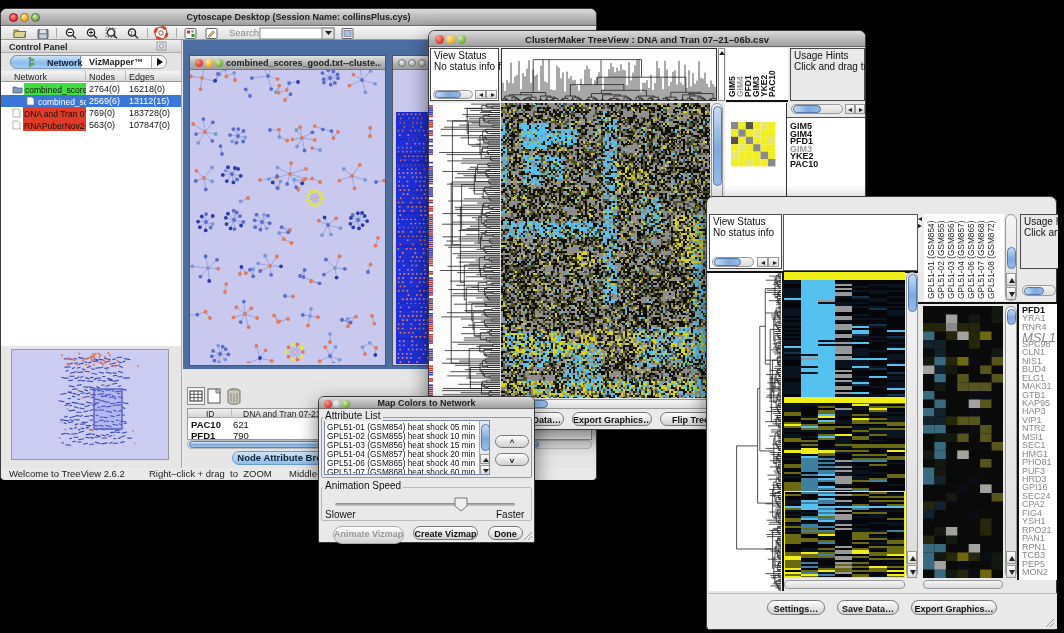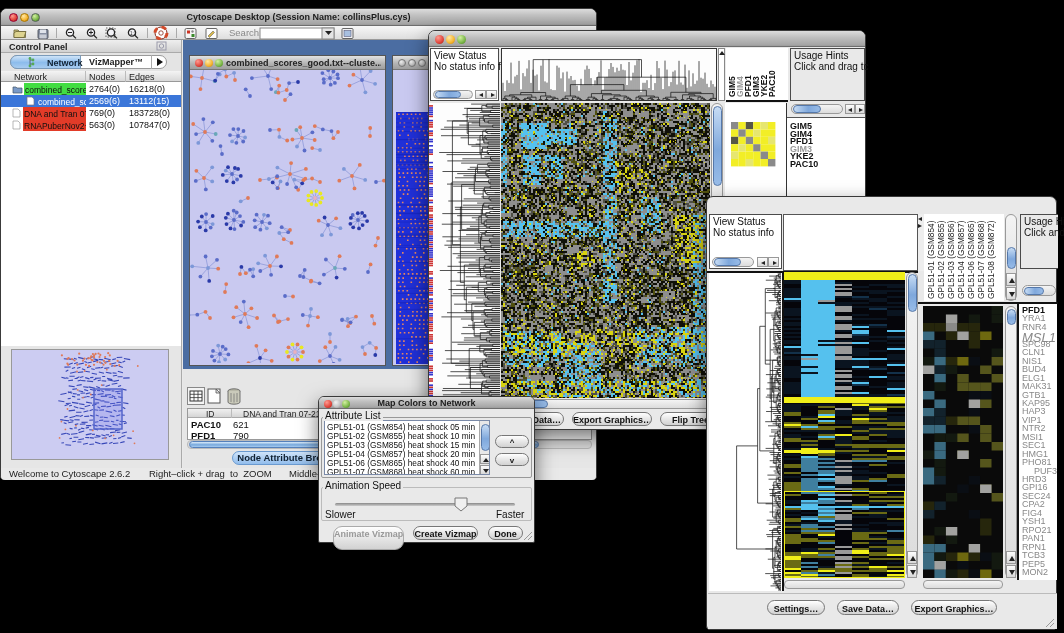--- a/index.html
+++ b/index.html
@@ -580,27 +580,28 @@
         <div class="abs" style="left:45px; top:10px; font-size:9.5px; color:#111;">621</div>
         <div class="abs" style="left:3px; top:21px; font-size:9.5px; font-weight:bold; color:#111;">PFD1</div>
         <div class="abs" style="left:45px; top:21px; font-size:9.5px; color:#111;">790</div>
       </div>
       <div class="abs" style="left:4px; top:71px; width:405px; height:9px; background:#ddd; border:1px solid #bbb; border-radius:4px;">
         <div class="abs" style="left:1px; top:0px; width:350px; height:7px; border-radius:4px; background:linear-gradient(#dcecfa,#77a8dd 55%,#a8cbee); border:1px solid #5580bb;"></div>
       </div>
       <div class="abs" style="left:49px; top:82px; width:108px; height:14px; border-radius:7px; background:linear-gradient(#cfe4fa,#92bdec); border:1.5px solid #6a9ad0; font-size:9.5px; font-weight:bold; color:#123; text-align:center; white-space:nowrap; overflow:hidden;">Node Attribute Brows</div>
     </div>
     <div class="abs" style="left:0; top:459px; width:595px; height:12px; background:#e9e9e9; border-radius:0 0 4px 4px; font-size:9.5px; color:#222;">
-      <span class="abs" style="left:8px; top:0;">Welcome to Cytoscape 2.6.2</span>
+      <span class="abs" style="left:8px; top:0;">Welcome to TreeView 2.6.2</span>
       <span class="abs" style="left:148px; top:0;text-align:center;">Right–click + drag&nbsp; to&nbsp; ZOOM</span>
       <span class="abs" style="left:288px; top:0;">Middle-</span>
     </div>
   </div>
 <div class="win" style="left:428px; top:30px; width:438px; height:400px;">
     <div class="tbar" style="height:16px;">
+      <div class="tt" style="top:2.5px; font-size:9.5px;">ClusterMaker TreeView : DNA and Tran 07–21–06b.csv</div>
       <div class="light" style="left:6px; top:4px; width:9px; height:9px; background:radial-gradient(circle at 35% 30%, #ff9a90, #e0443a 60%, #9a1f18);"></div>
       <div class="light" style="left:17px; top:4px; width:9px; height:9px; background:radial-gradient(circle at 35% 30%, #ffe9a8, #f5b42e 60%, #b97b12);"></div>
       <div class="light" style="left:28px; top:4px; width:9px; height:9px; background:radial-gradient(circle at 35% 30%, #d2f0a0, #7ab648 60%, #477a1e);"></div>
     </div>
     <div class="box" style="left:1px; top:17px; width:69px; height:53px;">
       <div class="abs stext" style="left:3px; top:1px;">View Status</div>
       <div class="abs stext" style="left:3px; top:12px;">No status info f</div>
       <div class="sbtrack" style="left:2px; top:41px; width:40px; height:9px;">
         <div class="sbthumbH" style="left:1px; top:0px; width:26px; height:7px;"></div>
       </div>
@@ -1039,21 +1040,21 @@
       <div class="abs" style="left:3px; top:77px; font-size:9px; color:#888; font-weight:normal;">MAK31</div>
       <div class="abs" style="left:3px; top:85.5px; font-size:9px; color:#888; font-weight:normal;">GTB1</div>
       <div class="abs" style="left:3px; top:93.9px; font-size:9px; color:#888; font-weight:normal;">KAP95</div>
       <div class="abs" style="left:3px; top:102.4px; font-size:9px; color:#888; font-weight:normal;">HAP3</div>
       <div class="abs" style="left:3px; top:110.8px; font-size:9px; color:#888; font-weight:normal;">VIP1</div>
       <div class="abs" style="left:3px; top:119.3px; font-size:9px; color:#888; font-weight:normal;">NTR2</div>
       <div class="abs" style="left:3px; top:127.7px; font-size:9px; color:#888; font-weight:normal;">MSI1</div>
       <div class="abs" style="left:3px; top:136.2px; font-size:9px; color:#888; font-weight:normal;">SEC1</div>
       <div class="abs" style="left:3px; top:144.6px; font-size:9px; color:#888; font-weight:normal;">HMG1</div>
       <div class="abs" style="left:3px; top:153.1px; font-size:9px; color:#888; font-weight:normal;">PHO81</div>
-      <div class="abs" style="left:3px; top:161.5px; font-size:9px; color:#888; font-weight:normal;margin-left:12px;">PUF3</div>
+      <div class="abs" style="left:3px; top:161.5px; font-size:9px; color:#888; font-weight:normal;">PUF3</div>
       <div class="abs" style="left:3px; top:170px; font-size:9px; color:#888; font-weight:normal;">HRD3</div>
       <div class="abs" style="left:3px; top:178.4px; font-size:9px; color:#888; font-weight:normal;">GPI16</div>
       <div class="abs" style="left:3px; top:186.9px; font-size:9px; color:#888; font-weight:normal;text-align:right;">SEC24</div>
       <div class="abs" style="left:3px; top:195.3px; font-size:9px; color:#888; font-weight:normal;">CPA2</div>
       <div class="abs" style="left:3px; top:203.8px; font-size:9px; color:#888; font-weight:normal;">FIG4</div>
       <div class="abs" style="left:3px; top:212.2px; font-size:9px; color:#888; font-weight:normal;">YSH1</div>
       <div class="abs" style="left:3px; top:220.7px; font-size:9px; color:#888; font-weight:normal;">RPO21</div>
       <div class="abs" style="left:3px; top:229.1px; font-size:9px; color:#888; font-weight:normal;">PAN1</div>
       <div class="abs" style="left:3px; top:237.6px; font-size:9px; color:#888; font-weight:normal;">RPN1</div>
       <div class="abs" style="left:3px; top:246px; font-size:9px; color:#888; font-weight:normal;">TCB3</div>
@@ -1099,18 +1100,18 @@
     <div class="pill" style="left:176px; top:38px; width:34px; height:13px; font-size:8px; padding-top:2px;">^</div>
     <div class="pill" style="left:176px; top:56px; width:34px; height:13px; font-size:8px; padding-top:2px;">v</div>
     <div class="abs" style="left:4px; top:83px; font-size:10px; color:#111; background:#e9e9e9; padding:0 2px; z-index:2;">Animation Speed</div>
     <div class="abs" style="left:2px; top:90px; width:211px; height:34px; border:1px solid #bbb; border-radius:2px;"></div>
     <div class="abs" style="left:16px; top:106px; width:180px; height:3px; background:linear-gradient(#888,#ccc); border-radius:2px;"></div>
     <svg class="abs" style="left:134px; top:99px;" width="16" height="16">
       <path d="M2 2 h12 v8 l-6 5 -6 -5 z" fill="#f0f0f0" stroke="#777" stroke-width="1"></path>
     </svg>
     <div class="abs" style="left:6px; top:112px; font-size:10px; color:#111;">Slower</div>
     <div class="abs" style="left:177px; top:112px; font-size:10px; color:#111;">Faster</div>
-    <div class="pill" style="left:14px; top:129px; width:71px; height:24px; font-size:9px; padding-top:2px; color:#999; border-color:#aaa;">Animate Vizmap</div>
+    <div class="pill" style="left:14px; top:129px; width:71px; height:18px; font-size:9px; padding-top:2px; color:#999; border-color:#aaa;">Animate Vizmap</div>
     <div class="pill" style="left:94px; top:129px; width:65px; height:14px; font-size:9px; padding-top:2px;">Create Vizmap</div>
     <div class="pill" style="left:169px; top:129px; width:35px; height:14px; font-size:9px; padding-top:2px;">Done</div>
     <svg class="abs" style="right:1px; bottom:1px;" width="10" height="10">
       <path d="M9 1L1 9M9 5L5 9" stroke="#999" stroke-width="1"></path>
     </svg>
   </div>
 </body></html>

